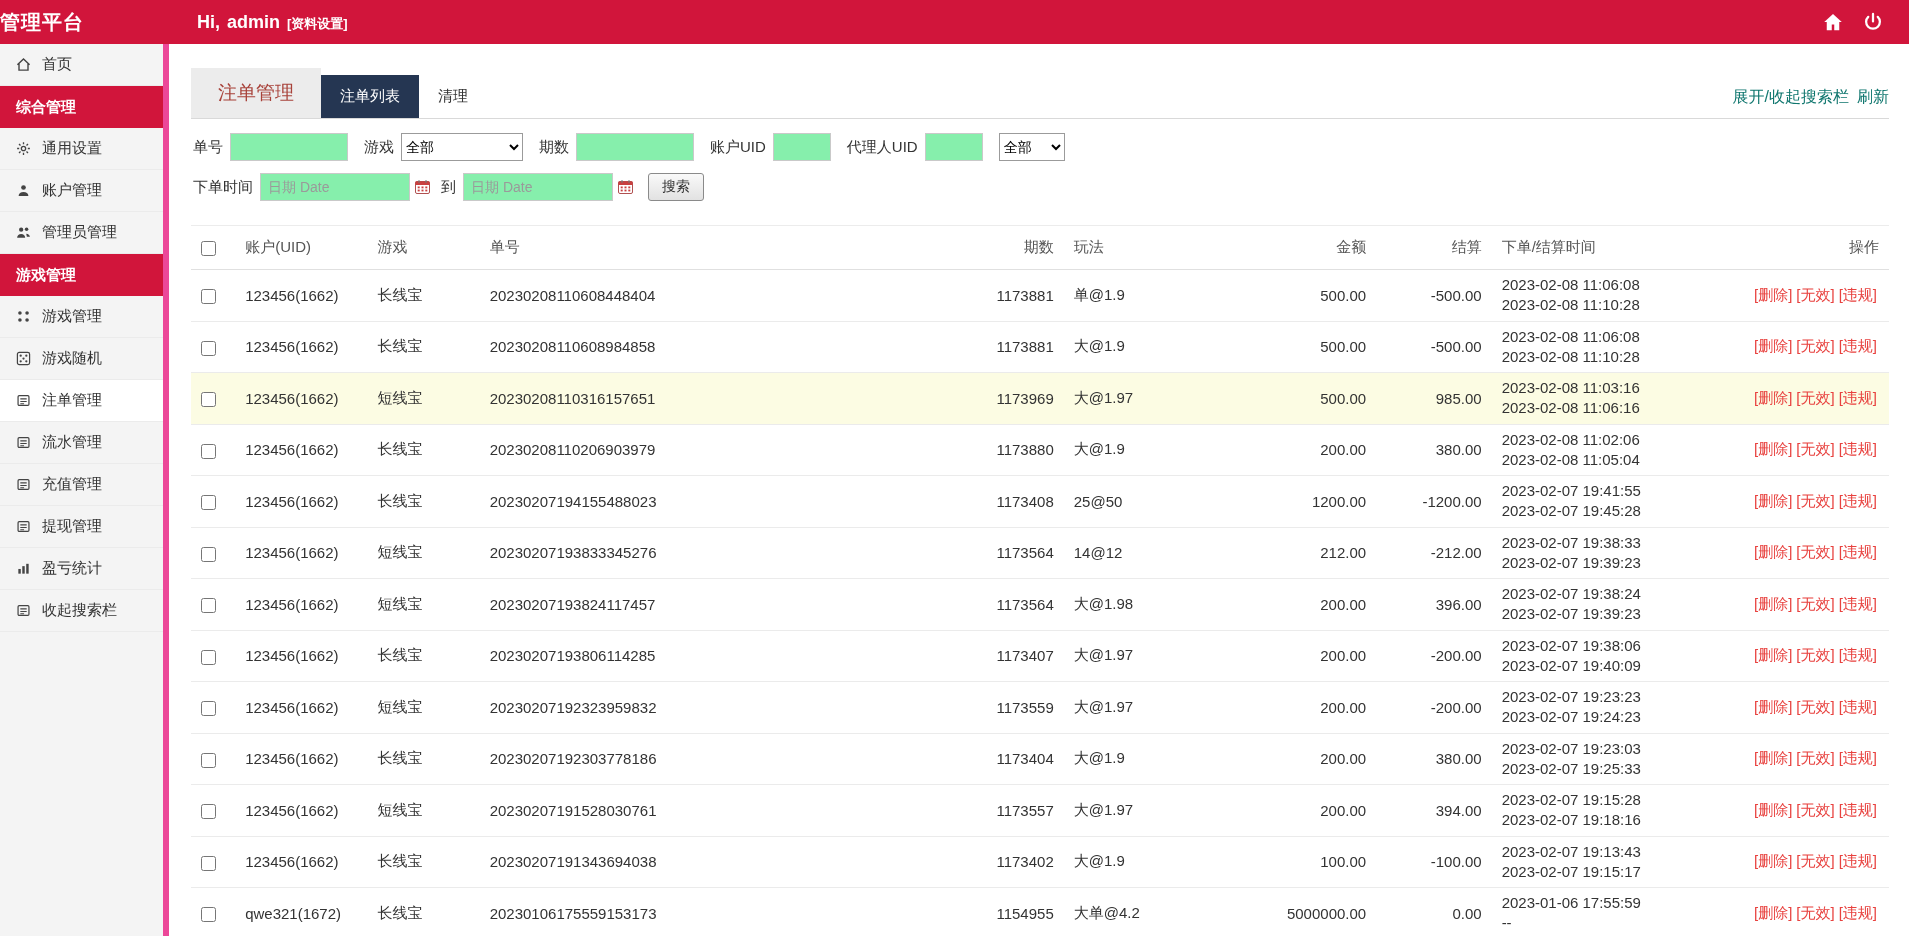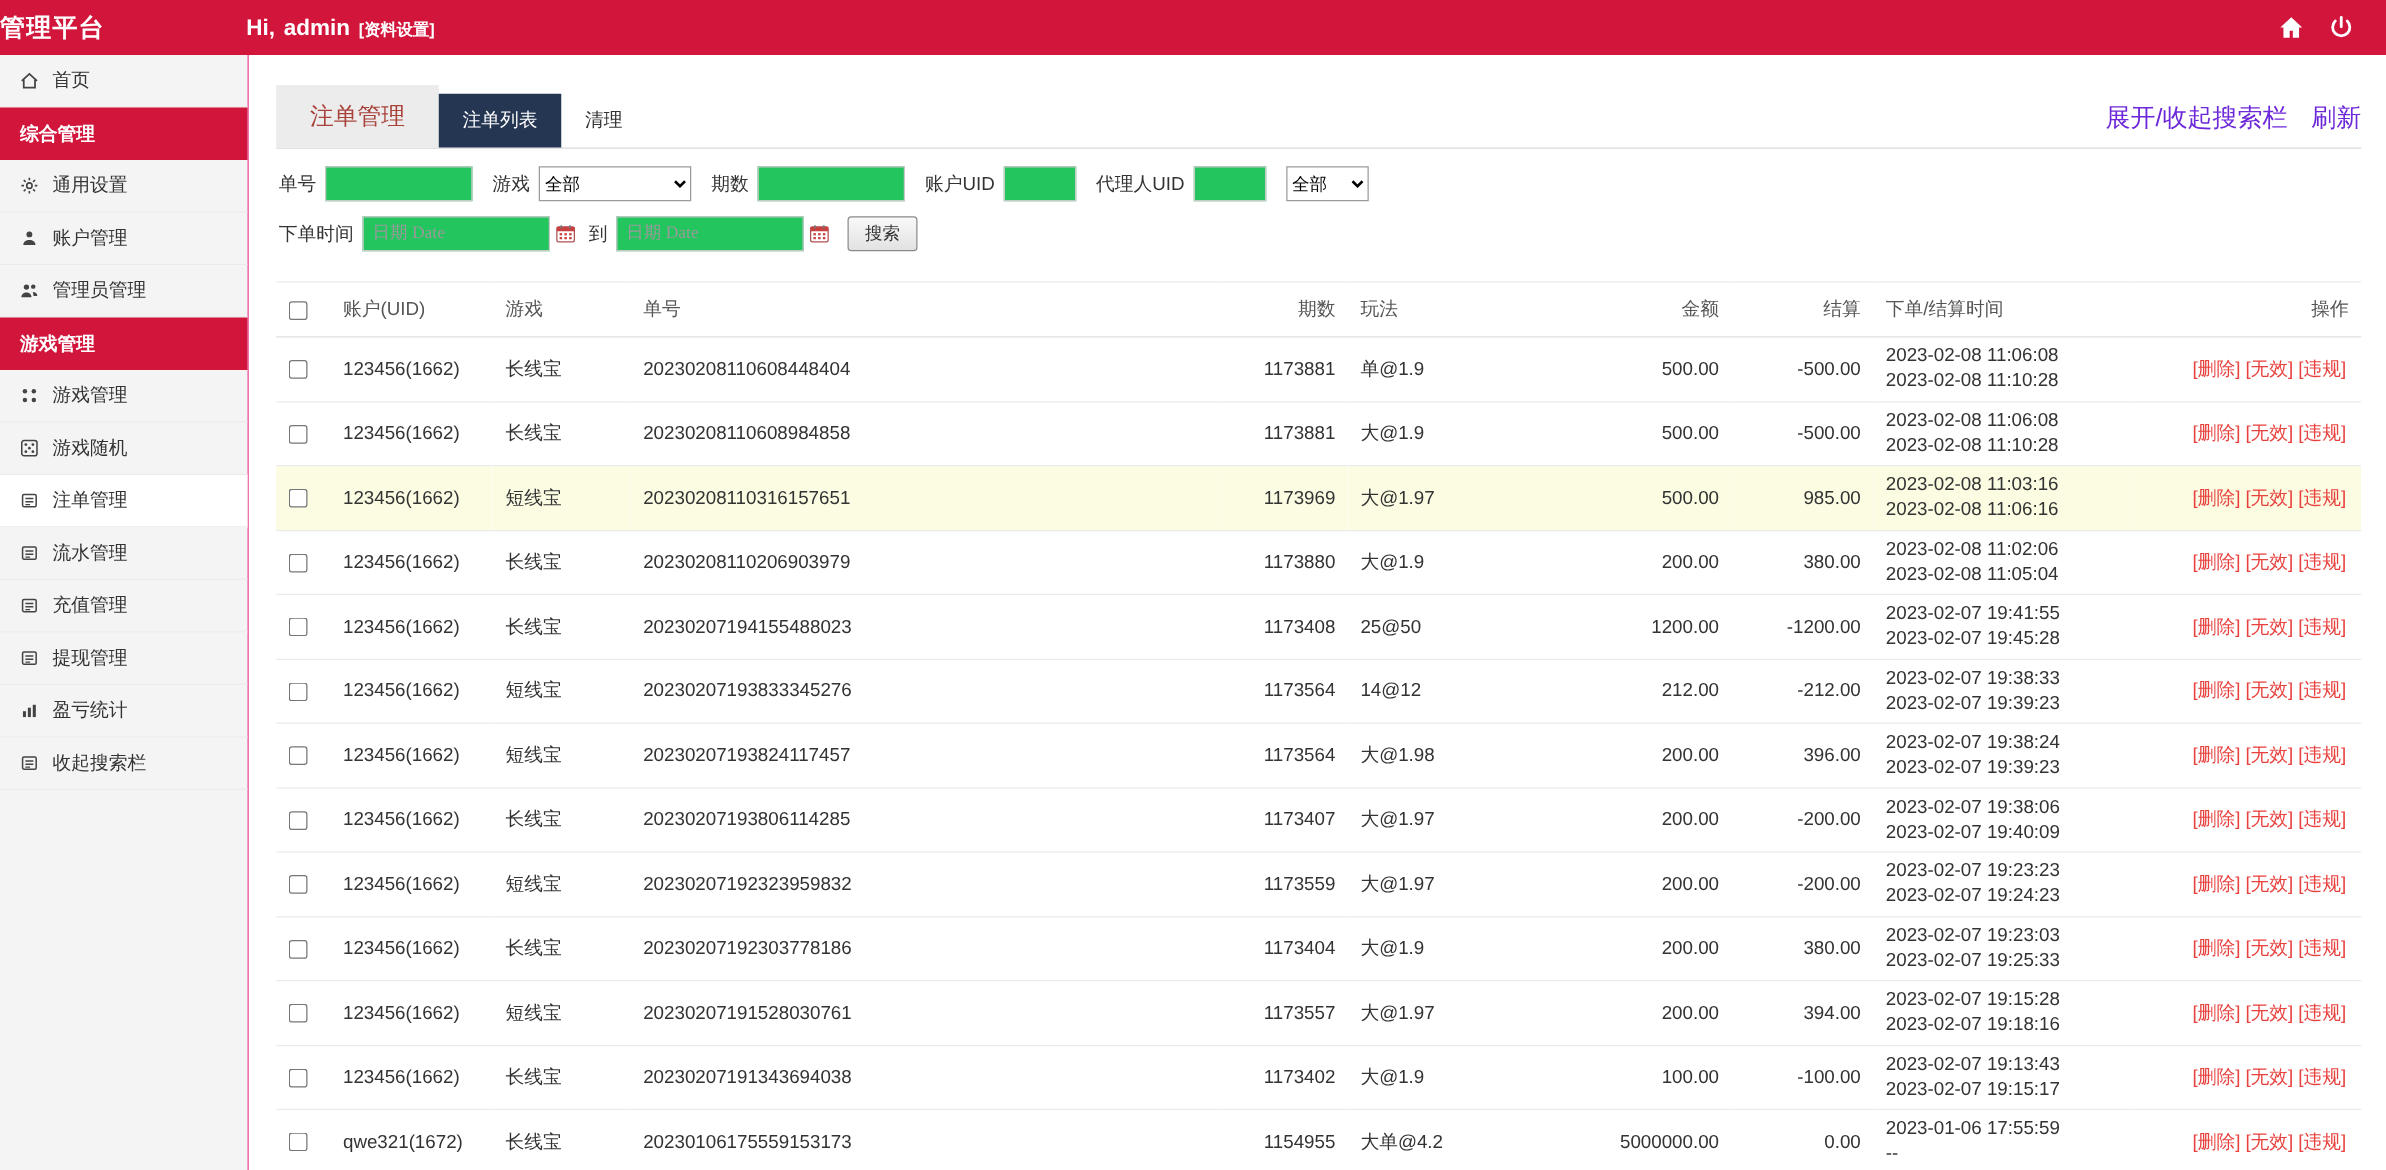--- a/index.html
+++ b/index.html
@@ -12,45 +12,45 @@
   .brand{width:175px;font-size:20px;font-weight:bold;letter-spacing:1px}
   .greet{display:flex;align-items:baseline;gap:7px;margin-left:22px}
   .hi,.uname{font-size:18px;font-weight:bold}
   .profile{font-size:13px;font-weight:bold;cursor:pointer}
   .hright{margin-left:auto;display:flex;align-items:center;gap:20px;padding-right:26px}
   .hicon{width:20px;height:20px;display:inline-flex;cursor:pointer}
   .hicon svg{width:20px;height:20px}
 
   
   .layout{display:flex;height:892px}
-  .sidebar{width:199px;background:#f4f4f4;border-right:1px solid #ec4899;flex:none}
+  .sidebar{width:169px;background:#f4f4f4;border-right:6px solid #ec4899;flex:none}
   .sb-item{height:42px;display:flex;align-items:center;gap:11px;padding:0 16px;
     border-bottom:1px solid #ebebeb;font-size:15px;color:#333;cursor:pointer}
   .sb-item.active{background:#fff}
   .sb-ic{width:15px;height:15px;display:inline-flex;flex:none}
   .sb-section{height:42px;display:flex;align-items:center;padding:0 16px;
     background:var(--brand-red,#d1153b);color:#ffffff;font-size:15px;font-weight:bold;cursor:pointer}
 
   .content{flex:1;padding:24px 20px 0 22px;overflow:hidden}
 
   
   .tabbar{display:flex;align-items:flex-end;border-bottom:1px solid #d9d9d9}
   .page-title{background:#ececec;color:#a8423a;font-size:19px;padding:12px 27px;cursor:default}
   .tab{font-size:15px;padding:12px 19px;cursor:pointer;color:#333}
   .tab.active{background:var(--tab-active-bg,#253652);color:#fff}
-  .tab-tools{margin-left:auto;display:flex;gap:19px;padding-bottom:10px;font-size:20px;color:#6d28d9}
+  .tab-tools{margin-left:auto;display:flex;gap:8px;padding-bottom:10px;font-size:16px;color:#0f766e}
   .tool-link{cursor:pointer}
 
   
   .search{padding:14px 2px 4px}
   .srow{display:flex;align-items:center;margin-bottom:12px}
   .f{display:flex;align-items:center;margin-right:16px}
   .lb{margin-right:7px;white-space:nowrap}
-  .ti{height:28px;border:1px solid #c9c9c9;padding:5px 7px;font-size:14px;background:#22c55e;
-    font-family:Liberation Serif, serif;color:#333}
+  .ti{height:28px;border:1px solid #c9c9c9;padding:5px 7px;font-size:14px;background:#86efac;
+    font-family:Liberation Sans, sans-serif;color:#333}
   .ti::placeholder{color:#9a9a9a}
   .sel{height:28px;border:1px solid #9b9b9b;font-size:14px;background:#fff;font-family:inherit}
   .w118{width:118px}.w122{width:122px}.w58{width:58px}.w66{width:66px}.w150{width:150px}
   .cal{display:inline-flex;margin:0 4px 0 4px;cursor:pointer}
   .btn-search{margin-left:10px;height:28px;padding:0 13px;font-size:14px;font-family:inherit;
     border:1px solid #8a8a8a;border-radius:3px;background:linear-gradient(#f9f9f9,#e2e2e2);
     color:#333;cursor:pointer}
 
   
   table.grid{width:100%;border-collapse:collapse;table-layout:fixed;margin-top:8px}

